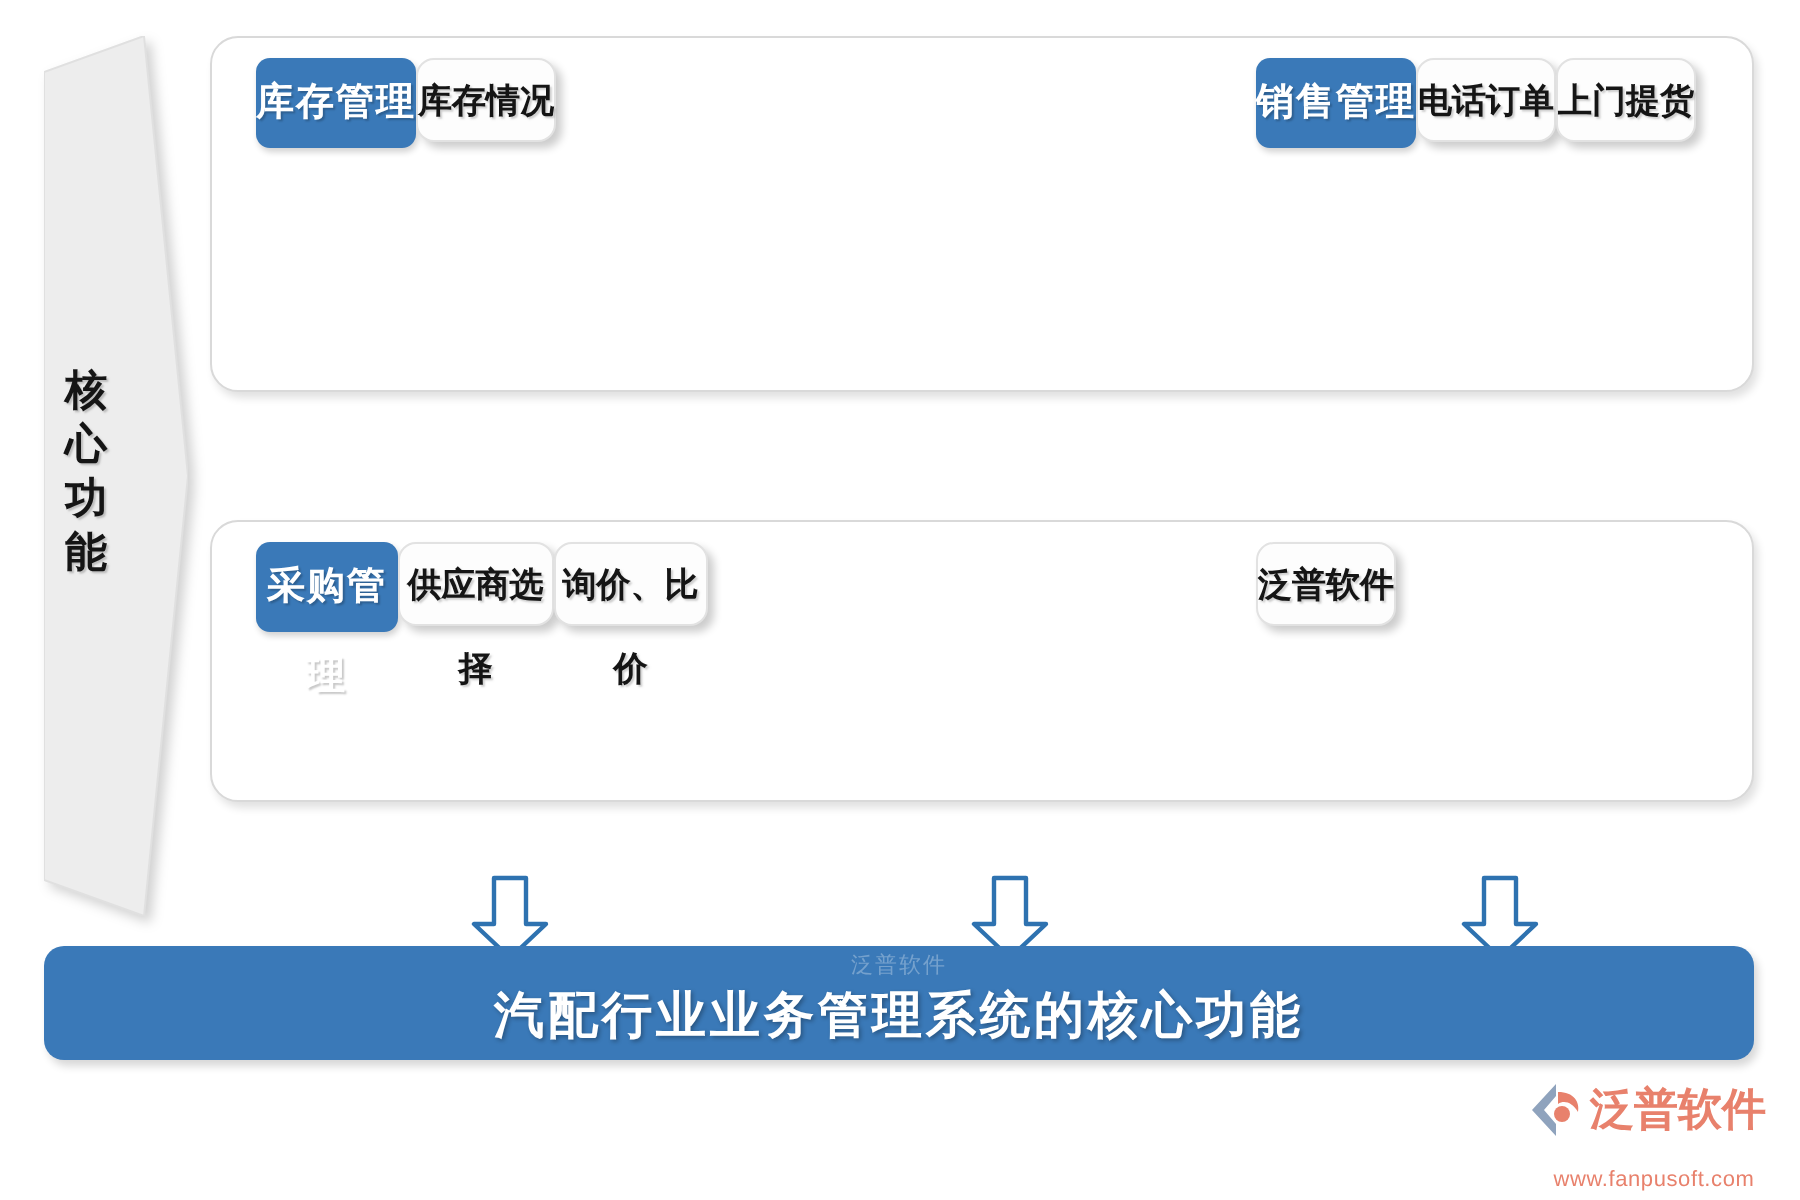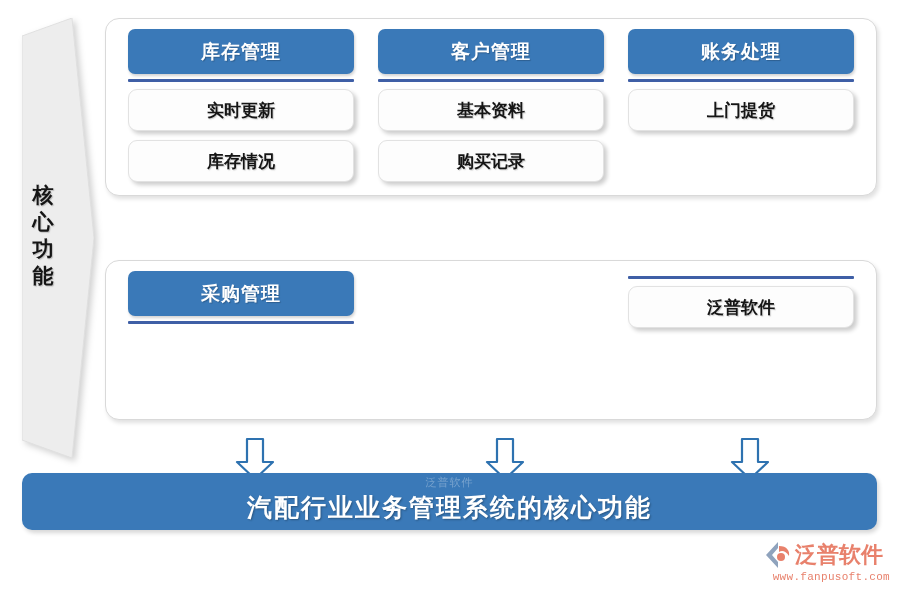--- a/index.html
+++ b/index.html
@@ -44,34 +44,33 @@
   
   .panel {
     position: absolute;
     background: #ffffff;
     border: 1px solid #d9d9d9;
     border-radius: 14px;
     box-shadow: 2px 3px 4px rgba(0,0,0,0.12);
     box-sizing: border-box;
   }
   #panel-0 { left: 105px; top: 18px;  width: 772px; height: 178px; }
-  #panel-1 { left: 105px; top: 260px; width: 772px; height: 160px; }
+  #panel-1 { left: 105px; top: 260px; width: 772px; height: 141px; }
 
   .col-wrap {
     position: absolute;
     left: 0; top: 0; right: 0; bottom: 0;
     display: flex;
     justify-content: space-between;
     padding: 10px 22px 12px 22px;
     box-sizing: border-box;
   }
   .column {
     width: 226px;
     display: flex;
-    flex-direction: column;
   }
 
   .col-header {
     background: #3a79b8;
     color: #ffffff;
     border-radius: 7px;
     height: 45px;
     line-height: 45px;
     text-align: center;
     font-size: 19px;
@@ -178,24 +177,24 @@
     font-weight: bold;
     color: #e8816c;
     letter-spacing: 0px;
     line-height: 28px;
     font-family: "Liberation Serif", "DejaVu Serif", serif;
   }
   .brand-url {
     font-size: 11px;
     color: #e8816c;
     letter-spacing: 0.3px;
-    margin-top: 1px;
-    text-align: right;
+    margin-top: 14px;
+    text-align: center;
     width: 126px;
-    font-family: Liberation Mono, monospace;
+    font-family: Liberation Sans, sans-serif;
   }
 </style>
 </head>
 <body>
 
 <div class="core-banner">
   <svg viewBox="0 0 72 440" preserveAspectRatio="none">
     <polygon points="0,18 50,0 72,220 50,440 0,422" fill="#ededed" stroke="#e0e0e0" stroke-width="1"></polygon>
   </svg>
 </div>
@@ -205,46 +204,42 @@
   <span>功</span>
   <span>能</span>
 </div>
 
 <div class="panel" id="panel-0">
   <div class="col-wrap">
 
     <div class="column">
       <div class="col-header">库存管理</div>
       <div class="col-rule"></div>
-      <div class="sub-item">实时更新</div>
       <div class="sub-item">库存情况</div>
     </div>
 
-    <div class="column">
-      <div class="col-header">客户管理</div>
-      <div class="col-rule"></div>
-      <div class="sub-item">基本资料</div>
-      <div class="sub-item">购买记录</div>
-    </div>
-
-    <div class="column">
-      <div class="col-header">账务处理</div>
-      <div class="col-rule"></div>
+
+    <div class="column">
+      <div class="col-header">销售管理</div>
+      <div class="col-rule"></div>
+      <div class="sub-item">电话订单</div>
       <div class="sub-item">上门提货</div>
     </div>
 
   </div>
 </div>
 
 <div class="panel" id="panel-1">
   <div class="col-wrap">
 
     <div class="column">
       <div class="col-header">采购管理</div>
       <div class="col-rule"></div>
+      <div class="sub-item">供应商选择</div>
+      <div class="sub-item">询价、比价</div>
     </div>
 
     <div class="column">
       <div class="col-rule"></div>
       <div class="sub-item">泛普软件</div>
     </div>
 
 
   </div>
 </div>

